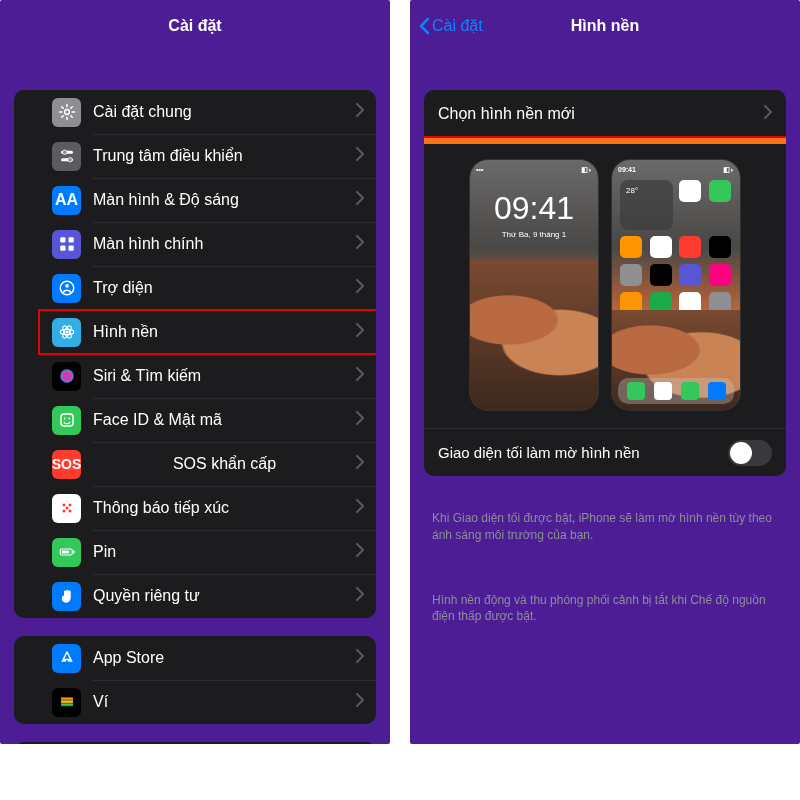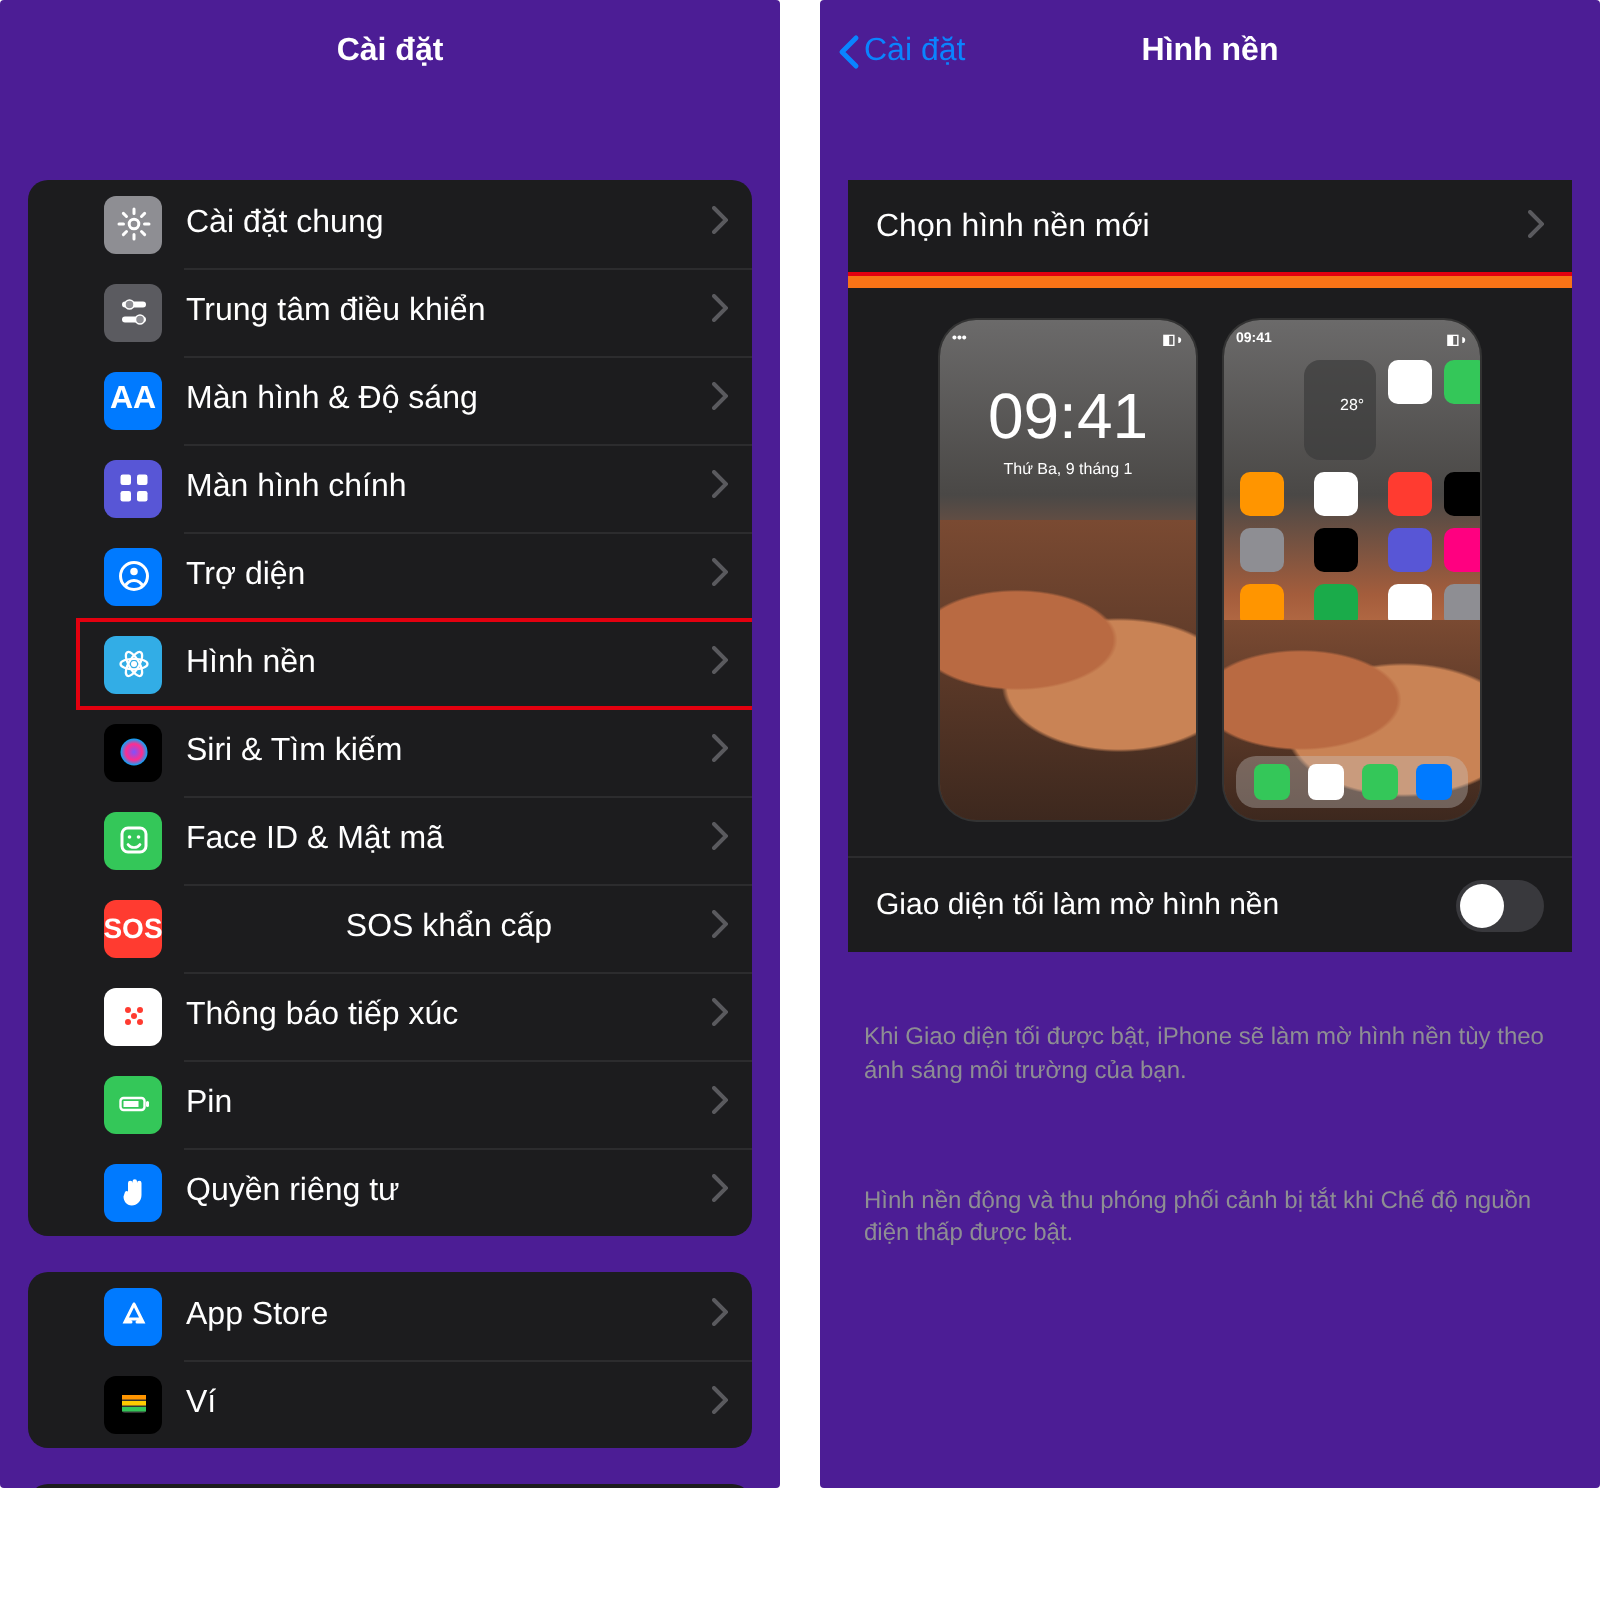--- a/index.html
+++ b/index.html
@@ -106,21 +106,21 @@
   .bg-teal { background: #32ade6; }
   .bg-black { background: #000; }
   .bg-green { background: #34c759; }
   .bg-red { background: #ff3b30; }
   .bg-white { background: #fff; color:#222; }
   .bg-purple { background: #5856d6; }
   .sos { font-size:11px; font-weight:700;}
   
   .wp-group {
     background: #1c1c1e;
-    border-radius: 0;
+    border-radius: 10px;
     margin: 18px 14px 0 14px;
     overflow: hidden;
   }
   .wp-row {
     display: flex;
     align-items: center;
     height: 48px;
     padding: 0 14px;
   }
   .wp-row .label { flex:1; font-size:16px; }
@@ -451,21 +451,21 @@
         <div class="date">Thứ Ba, 9 tháng 1</div>
         <div class="mountains"></div>
       </div>
 
       <div class="mock home">
         <div class="statusbar">
             <span>09:41</span>
             <span>◧◗</span>
           </div>
         <div class="home-grid">
-          <div class="widget" style="color:#fff;font-size:8px;padding:18px;margin-left:32px;">28°</div>
+          <div class="widget" style="color:#fff;font-size:8px;padding:6px;">28°</div>
           <div class="app c5"></div>
           <div class="app c1"></div>
           <div class="app c3"></div>
           <div class="app c5"></div>
           <div class="app c4"></div>
           <div class="app c11"></div>
           <div class="app c9"></div>
           <div class="app c11"></div>
           <div class="app c13"></div>
           <div class="app c14"></div>

